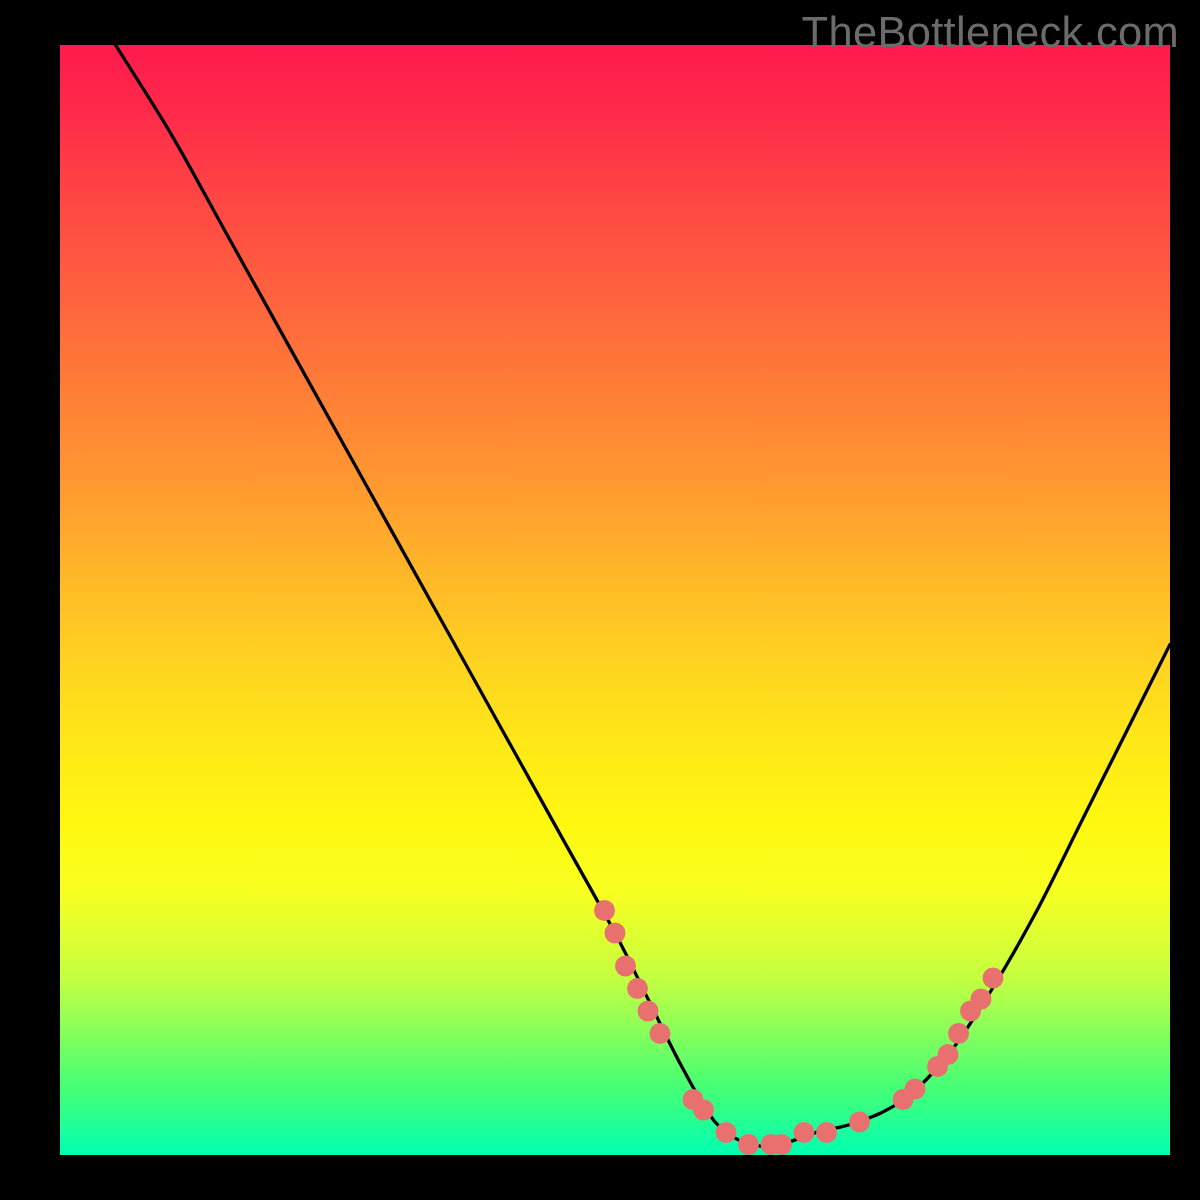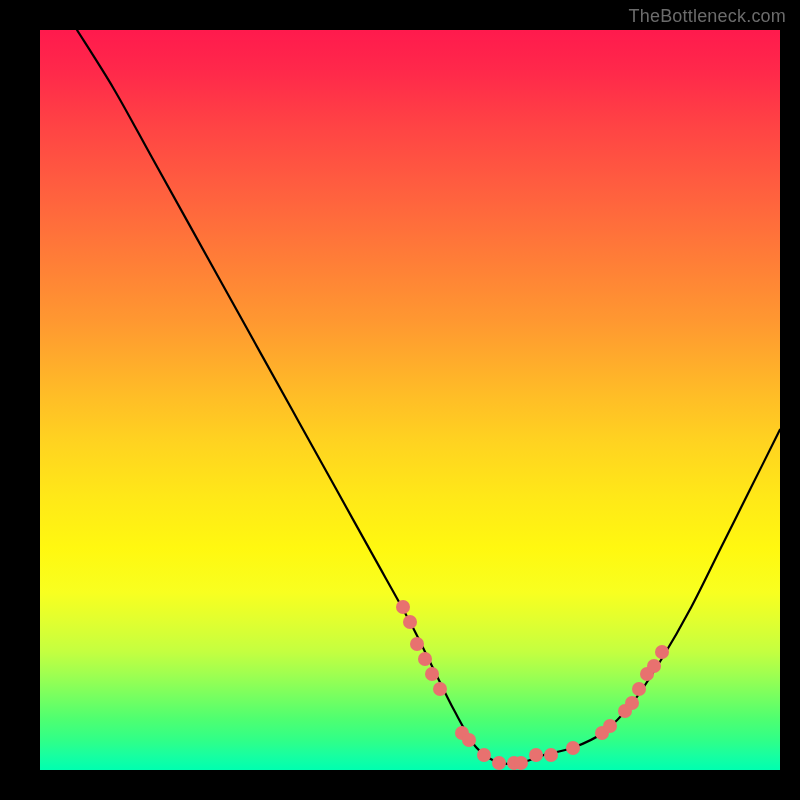--- a/index.html
+++ b/index.html
@@ -8,21 +8,21 @@
     height: 800px;
     background: #000;
     position: relative;
     overflow: hidden;
     font-family: Arial, sans-serif;
   }
   .watermark {
     position: absolute;
     top: 6px;
     right: 14px;
-    font-size: 18px;
+    font-size: 29px;
     font-weight: 500;
     color: #6b6b6b;
     letter-spacing: 0.2px;
     z-index: 10;
   }
   .plot-area {
     position: absolute;
     left: 40px;
     top: 30px;
     width: 740px;

